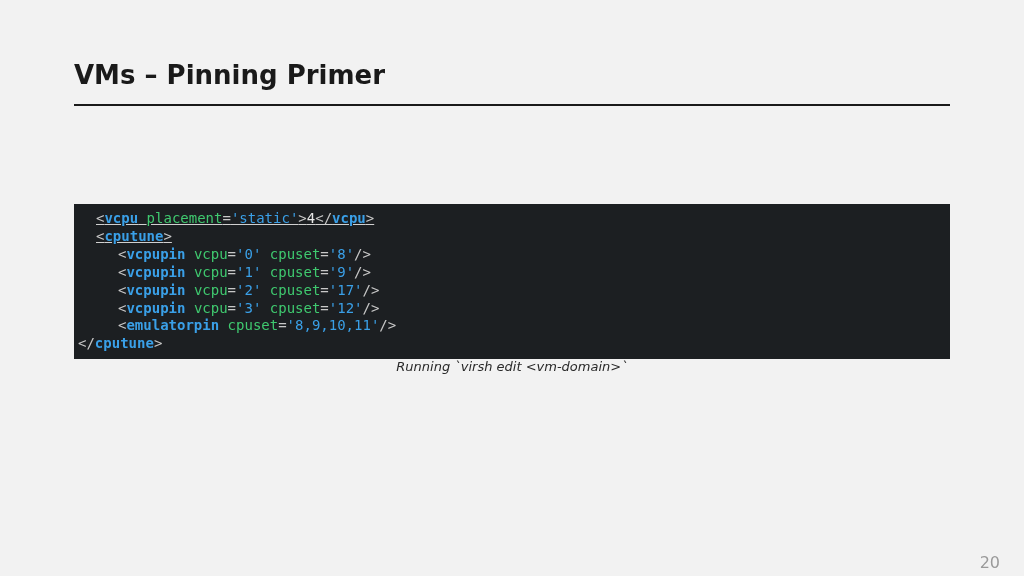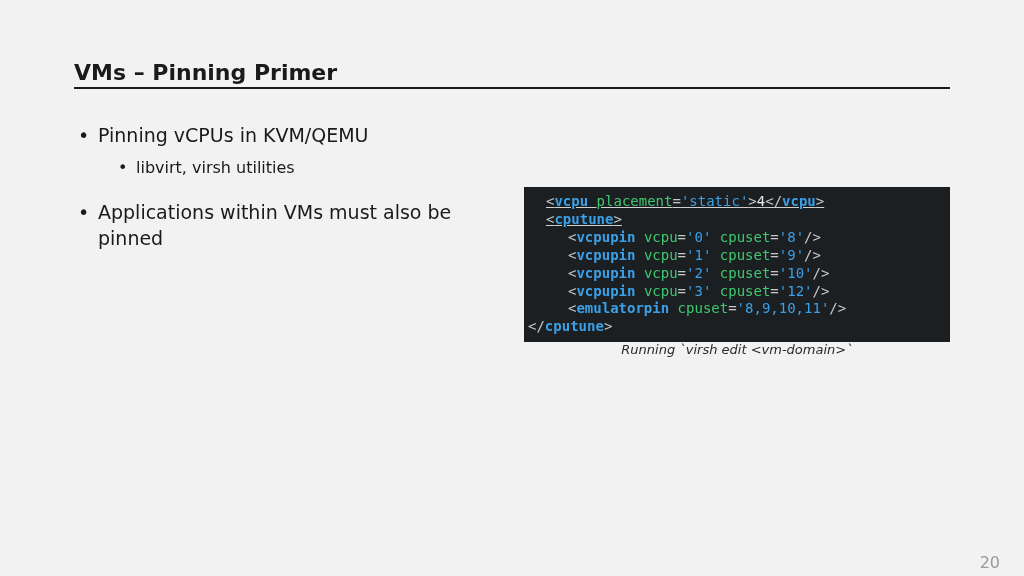--- a/index.html
+++ b/index.html
@@ -7,23 +7,23 @@
   body {
     background: #f2f2f2;
     font-family: "DejaVu Sans", "Verdana", sans-serif;
     color: #1a1a1a;
     position: relative;
   }
   .slide {
     padding: 60px 74px 0 74px;
   }
   .title {
-    font-size: 22px;
+    font-size: 26px;
     font-weight: 700;
-    margin-bottom: 2px;
+    margin-bottom: 14px;
   }
   .rule {
     border: none;
     border-top: 2px solid #1a1a1a;
     margin-bottom: 34px;
   }
   .cols {
     display: flex;
     gap: 30px;
   }
@@ -97,42 +97,27 @@
   }
 </style>
 </head>
 <body>
 
 <div class="slide">
   <h1 class="title">VMs – Pinning Primer</h1>
   <hr class="rule">
 
   <div class="cols">
-    <div class="left">
-      <ul class="bullets">
-        <li>
-          <span>Pinning vCPUs in KVM/QEMU</span>
-          <ul class="sub">
-            <li>
-              <span>libvirt, virsh utilities</span>
-            </li>
-          </ul>
-        </li>
-        <li>
-          <span>Applications within VMs must also be pinned</span>
-        </li>
-      </ul>
-    </div>
 
     <div class="right">
       <div class="code"><span class="pad1"><span class="br">&lt;</span><span class="t">vcpu</span> <span class="a">placement</span><span class="eq">=</span><span class="s">'static'</span><span class="br">&gt;</span><span class="num">4</span><span class="br">&lt;/</span><span class="t">vcpu</span><span class="br">&gt;</span></span>
 <span class="pad1"><span class="br">&lt;</span><span class="t">cputune</span><span class="br">&gt;</span></span>
 <span class="pad2"><span class="br">&lt;</span><span class="t">vcpupin</span> <span class="a">vcpu</span><span class="eq">=</span><span class="s">'0'</span> <span class="a">cpuset</span><span class="eq">=</span><span class="s">'8'</span><span class="br">/&gt;</span></span>
 <span class="pad2"><span class="br">&lt;</span><span class="t">vcpupin</span> <span class="a">vcpu</span><span class="eq">=</span><span class="s">'1'</span> <span class="a">cpuset</span><span class="eq">=</span><span class="s">'9'</span><span class="br">/&gt;</span></span>
-<span class="pad2"><span class="br">&lt;</span><span class="t">vcpupin</span> <span class="a">vcpu</span><span class="eq">=</span><span class="s">'2'</span> <span class="a">cpuset</span><span class="eq">=</span><span class="s">'10'</span><span class="br">/&gt;</span></span>
+<span class="pad2"><span class="br">&lt;</span><span class="t">vcpupin</span> <span class="a">vcpu</span><span class="eq">=</span><span class="s">'2'</span> <span class="a">cpuset</span><span class="eq">=</span><span class="s">'17'</span><span class="br">/&gt;</span></span>
 <span class="pad2"><span class="br">&lt;</span><span class="t">vcpupin</span> <span class="a">vcpu</span><span class="eq">=</span><span class="s">'3'</span> <span class="a">cpuset</span><span class="eq">=</span><span class="s">'12'</span><span class="br">/&gt;</span></span>
 <span class="pad2"><span class="br">&lt;</span><span class="t">emulatorpin</span> <span class="a">cpuset</span><span class="eq">=</span><span class="s">'8,9,10,11'</span><span class="br">/&gt;</span></span>
 <span class="br">&lt;/</span><span class="t">cputune</span><span class="br">&gt;</span></div>
       <div class="caption">Running `virsh edit &lt;vm-domain&gt;`</div>
     </div>
   </div>
 </div>
 
 <div class="pagenum">20</div>
 

